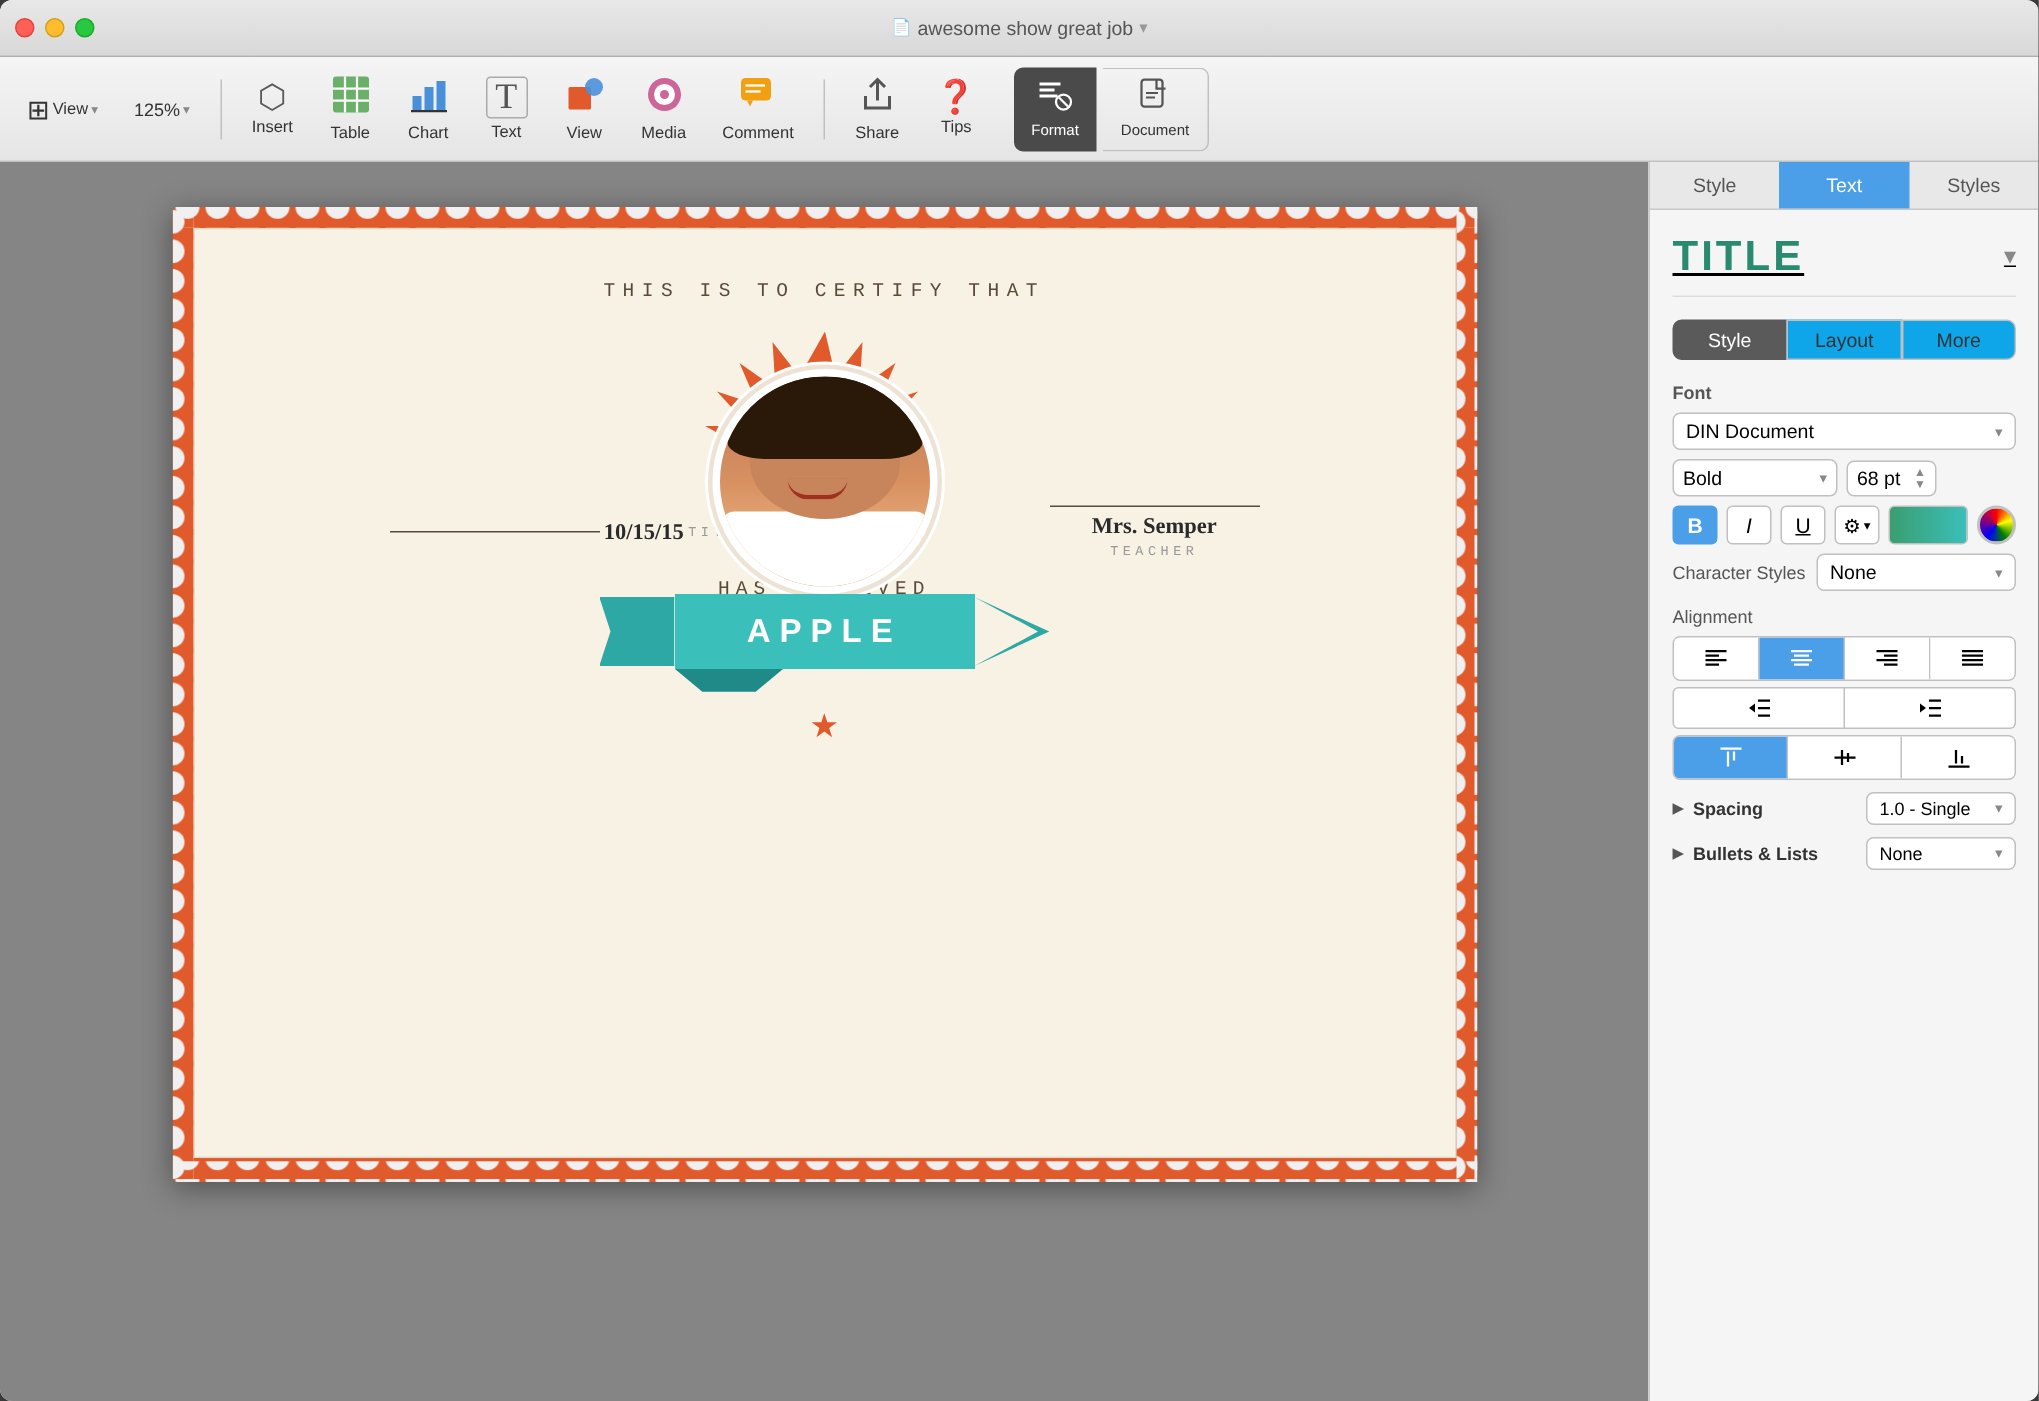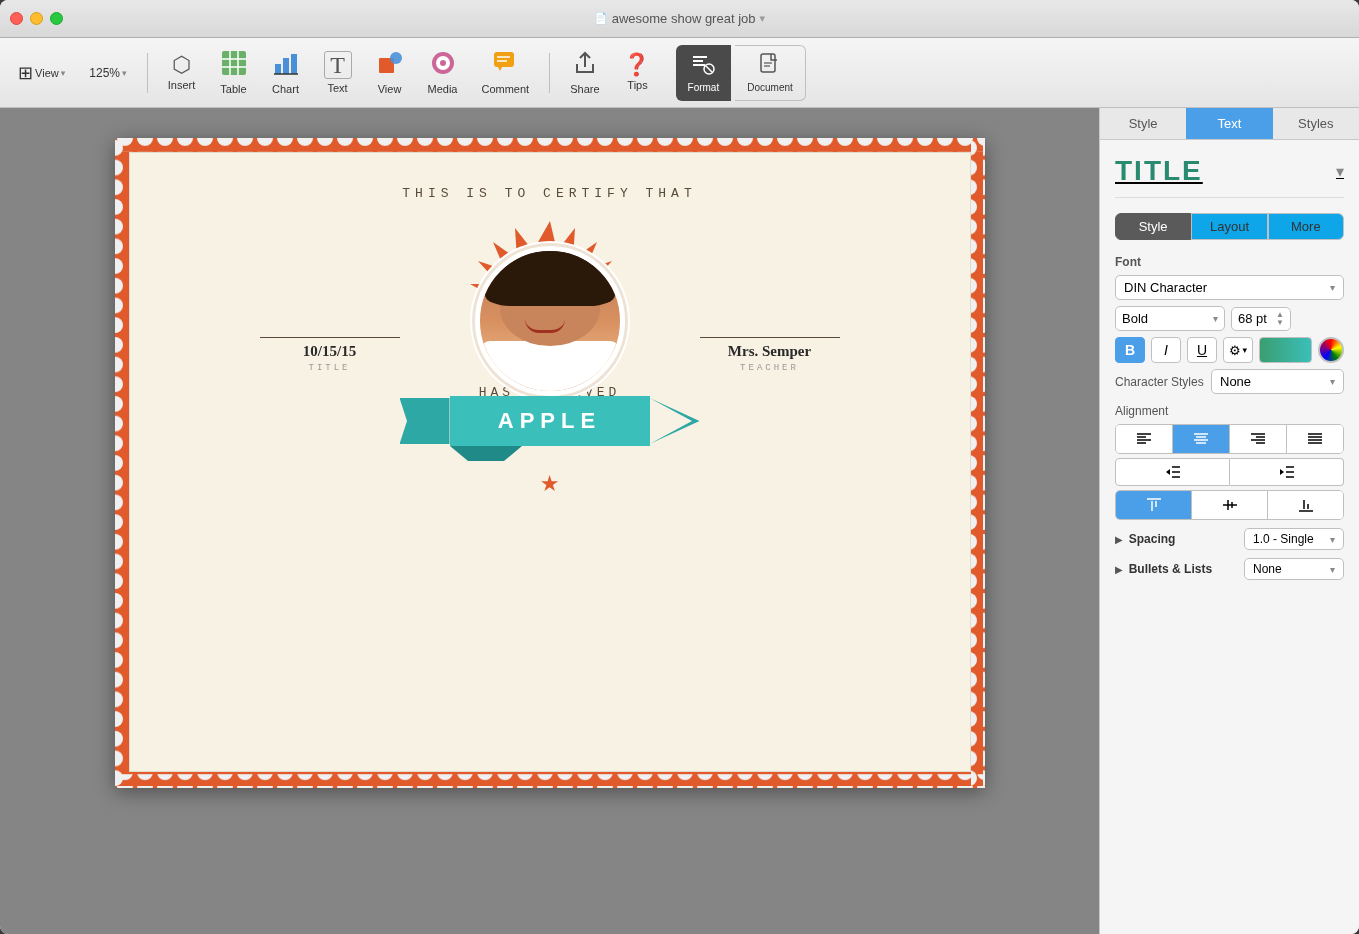--- a/index.html
+++ b/index.html
@@ -839,21 +839,21 @@
 
             <div style="
               display: flex;
               width: 100%;
               justify-content: space-between;
               padding: 0 80px;
               margin-bottom: 12px;
               margin-top: -165px;
             ">
 
-              <div style="display:flex;flex-direction:column;align-items:center;gap:3px;">
+              <div style="display:flex;flex-direction:row;align-items:center;gap:3px;">
                 <div style="width:140px;height:1px;background:#5a4a3a;margin-bottom:2px;"></div>
                 <span style="font-size:15px;font-weight:bold;color:#2a2a2a;font-family:Georgia,serif;">10/15/15</span>
                 <span style="font-size:9px;letter-spacing:3px;color:#999;font-family:'Courier New',monospace;">TITLE</span>
               </div>
 
               <div style="display:flex;flex-direction:column;align-items:center;gap:3px;">
                 <div style="width:140px;height:1px;background:#5a4a3a;margin-bottom:2px;"></div>
                 <span style="font-size:15px;font-weight:bold;color:#2a2a2a;font-family:Georgia,serif;">Mrs. Semper</span>
                 <span style="font-size:9px;letter-spacing:3px;color:#999;font-family:'Courier New',monospace;">TEACHER</span>
               </div>
@@ -892,21 +892,21 @@
         <div class="sub-tabs">
           <button class="sub-tab active">Style</button>
           <button class="sub-tab">Layout</button>
           <button class="sub-tab">More</button>
         </div>
 
         <div class="panel-section-label">Font</div>
 
         <div class="panel-row">
           <div class="font-dropdown">
-            <span>DIN Character</span>
+            <span>DIN Document</span>
             <span class="dd-arrow">▾</span>
           </div>
         </div>
 
         <div class="panel-row">
           <div class="font-style-dropdown">
             <span>Bold</span>
             <span class="dd-arrow">▾</span>
           </div>
           <div class="font-size-ctrl">

